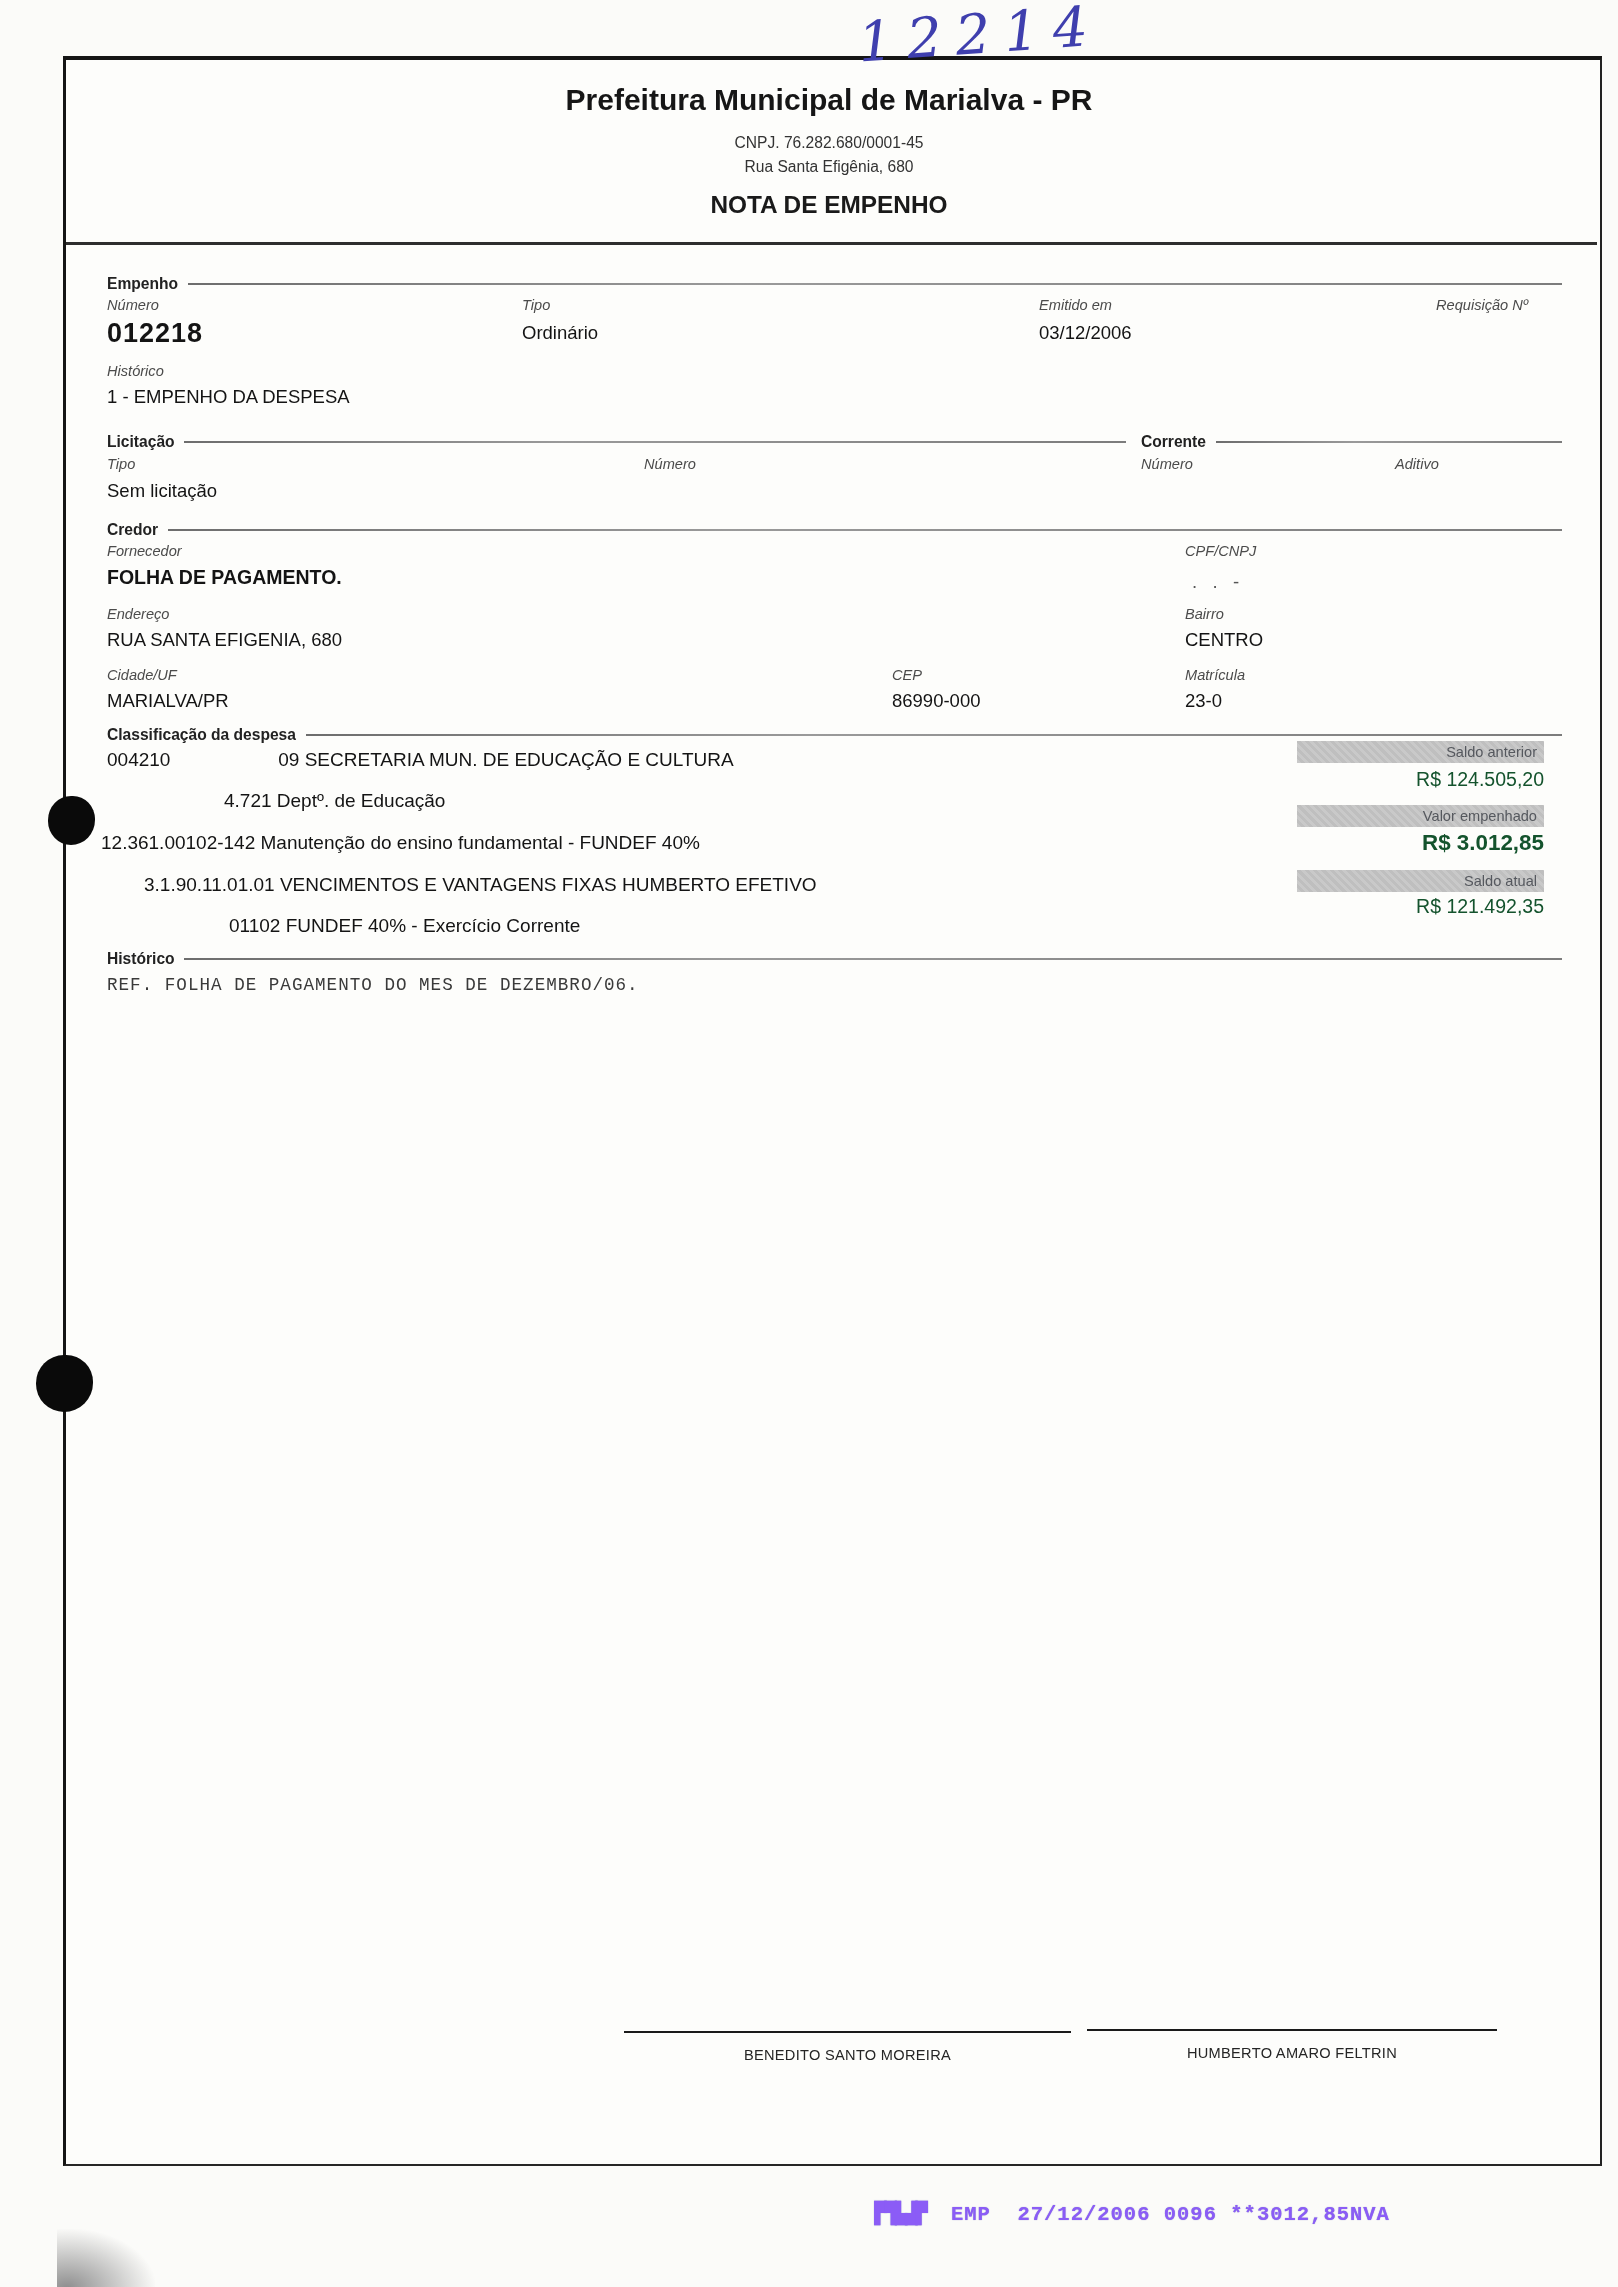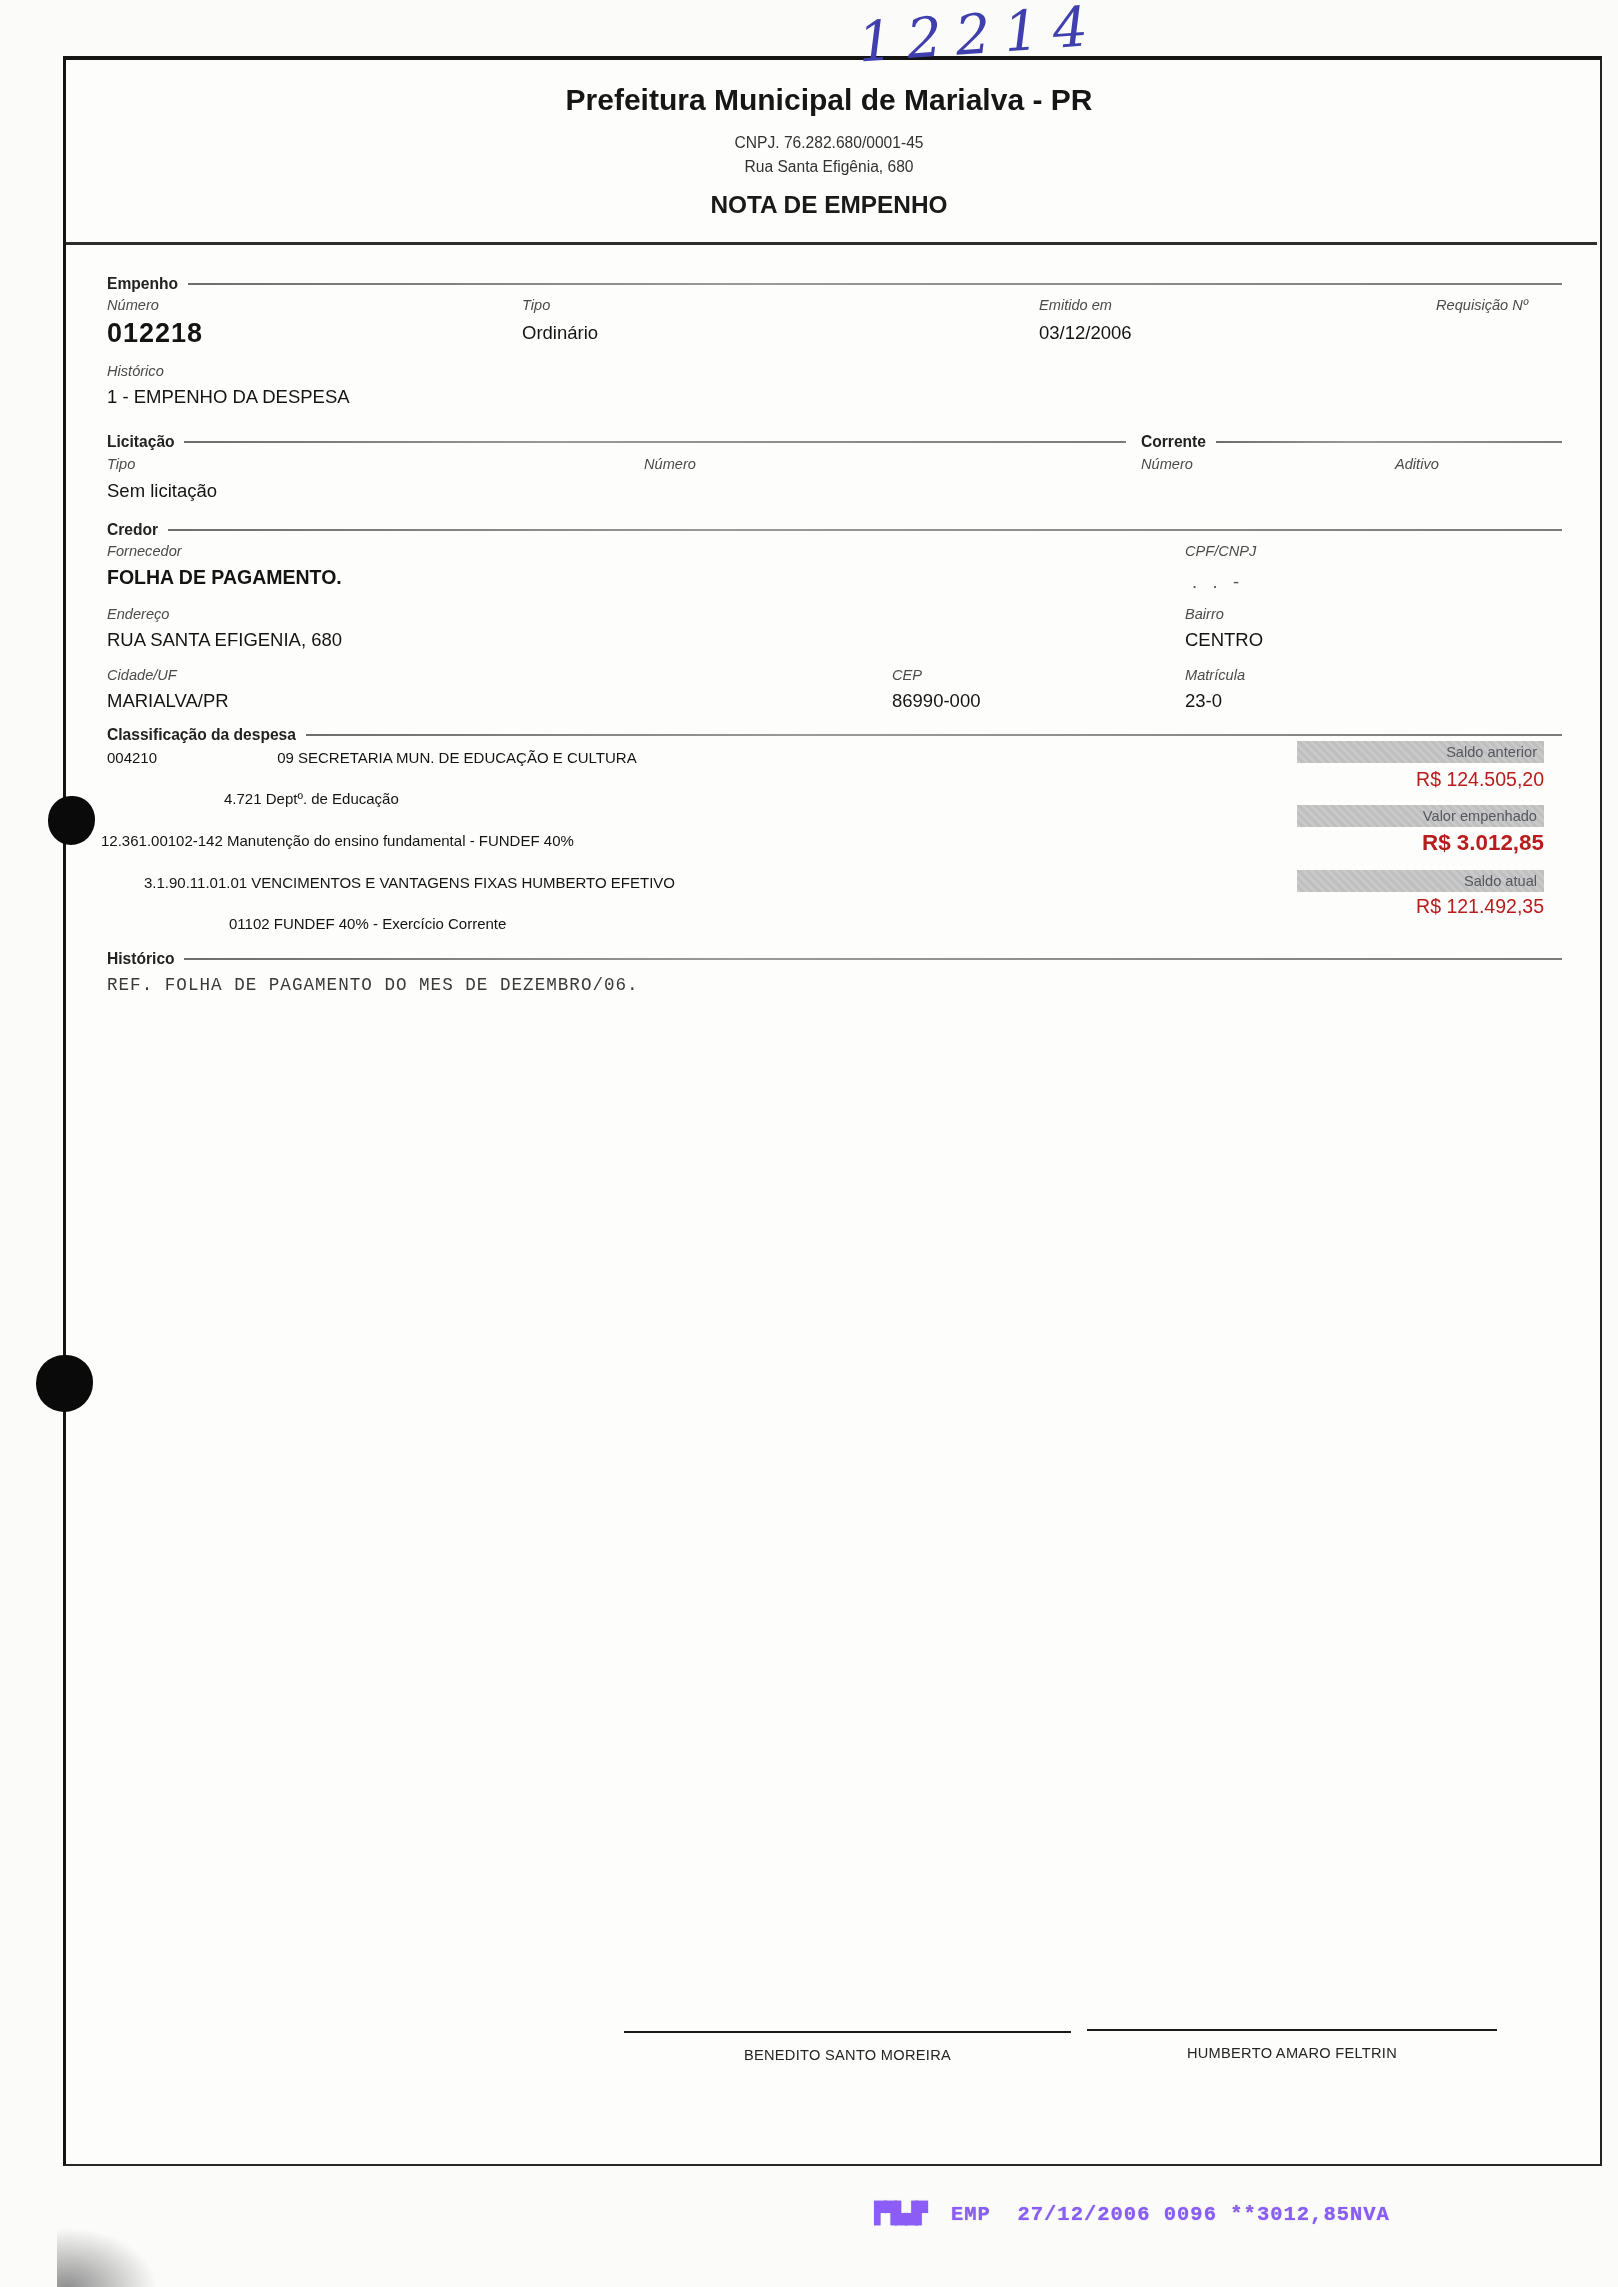--- a/index.html
+++ b/index.html
@@ -25,29 +25,29 @@
   .sec-title{font-size:15.6px;font-weight:bold;color:#222;white-space:nowrap;margin-right:9.8px;}
   .sec-line{flex:1;height:2px;background:linear-gradient(90deg,#6d6d6d,#9a9a9a 40%,#7c7c7c);}
   
   .lbl{font-size:14.6px;font-style:italic;color:#4b4b4b;white-space:nowrap;}
   .val{font-size:18.5px;color:#141414;white-space:nowrap;}
   .val-bold{font-weight:bold;}
   .big-num{font-size:27px;font-weight:bold;letter-spacing:1px;}
   .mono{font-family:"Liberation Mono",monospace;font-size:17.6px;color:#3a3a3a;letter-spacing:1px;}
   .pre{white-space:pre;}
   
-  .cls-row{font-size:15px;color:#141414;white-space:nowrap;}
+  .cls-row{font-size:19px;color:#141414;white-space:nowrap;}
   .cls-code{display:inline-block;}
   .row0 .cls-code{width:166px;}
   
   .valbar{width:247px;height:22.4px;right:75px;
           background:repeating-linear-gradient(45deg,#c9c9c9,#c9c9c9 2.9px,#bfbfbf 2.9px,#bfbfbf 5.9px);
           text-align:right;}
   .valbar span{font-size:14.6px;color:#55585e;line-height:22.4px;padding-right:7px;}
-  .money{right:75px;text-align:right;font-size:19.5px;color:#b91c1c;}
+  .money{right:75px;text-align:right;font-size:19.5px;color:#14532d;}
   .money-bold{font-size:22.4px;font-weight:bold;}
   
   .sig{border-top:2.9px solid #1a1a1a;text-align:center;}
   .sig-name{margin-top:13.7px;font-size:14.6px;color:#252525;letter-spacing:0.3px;}
   
   .hole{background:#0a0a0a;border-radius:50% 48% 52% 50%;}
   
   .stamp{left:821px;top:2178px;color:#8b5cf6;font-family:"Liberation Mono",monospace;
          font-weight:bold;font-size:20.5px;letter-spacing:1px;white-space:pre;
          text-shadow:0 0 1px rgba(61,61,166,.6);}

